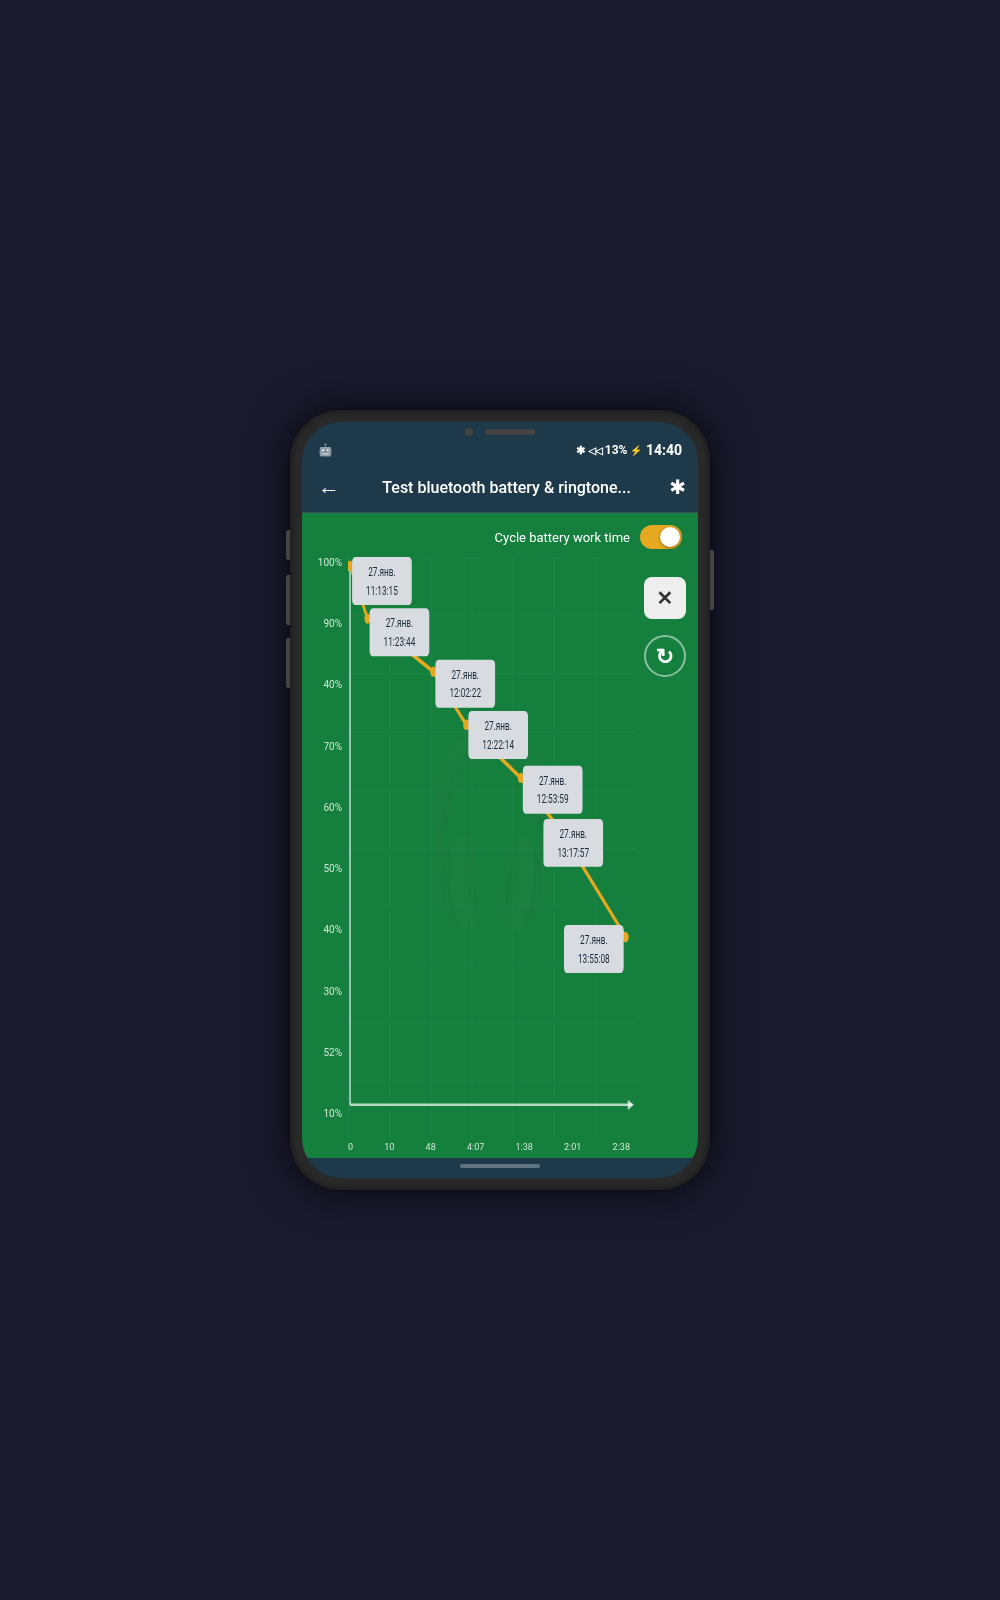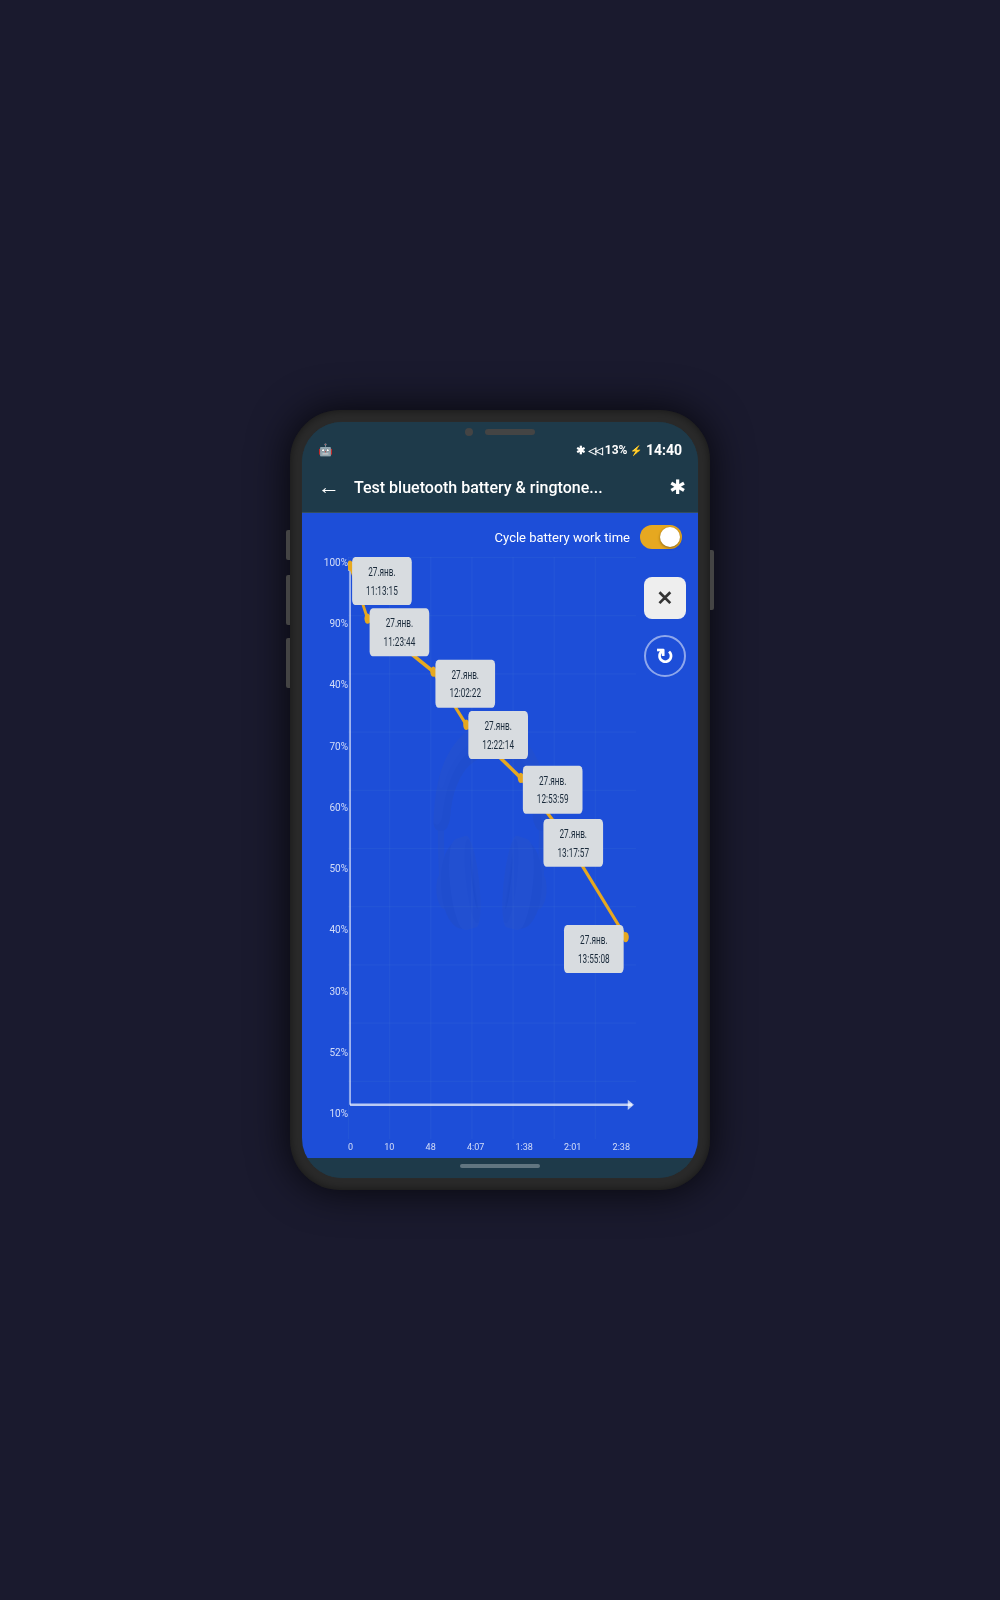--- a/index.html
+++ b/index.html
@@ -84,20 +84,21 @@
       padding: 4px;
     }
     .app-bar-title {
       flex: 1;
       color: white;
       font-size: 16px;
       font-weight: 500;
       white-space: nowrap;
       overflow: hidden;
       text-overflow: ellipsis;
+      text-align: center;
     }
     .app-bar-bluetooth {
       color: white;
       font-size: 20px;
     }
 
     
     .tabs {
       background: #1e3a4a;
       display: flex;
@@ -124,21 +125,21 @@
       left: 10%;
       width: 80%;
       height: 2px;
       background: #e6a820;
       border-radius: 1px 1px 0 0;
     }
 
     
     .chart-container {
       flex: 1;
-      background: #1d4ed8;
+      background: #15803d;
       display: flex;
       flex-direction: column;
       padding: 8px 8px 4px 8px;
       overflow: hidden;
     }
 
     .chart-header {
       display: flex;
       align-items: center;
       justify-content: flex-end;
@@ -172,21 +173,21 @@
       flex: 1;
       display: flex;
       position: relative;
     }
 
     
     .y-axis {
       display: flex;
       flex-direction: column;
       justify-content: space-between;
-      padding: 0 0 20px 0;
+      padding: 0 6px 20px 0;
       color: rgba(255,255,255,0.8);
       font-size: 10px;
       text-align: right;
       min-width: 38px;
     }
 
     
     .chart-plot {
       flex: 1;
       position: relative;

